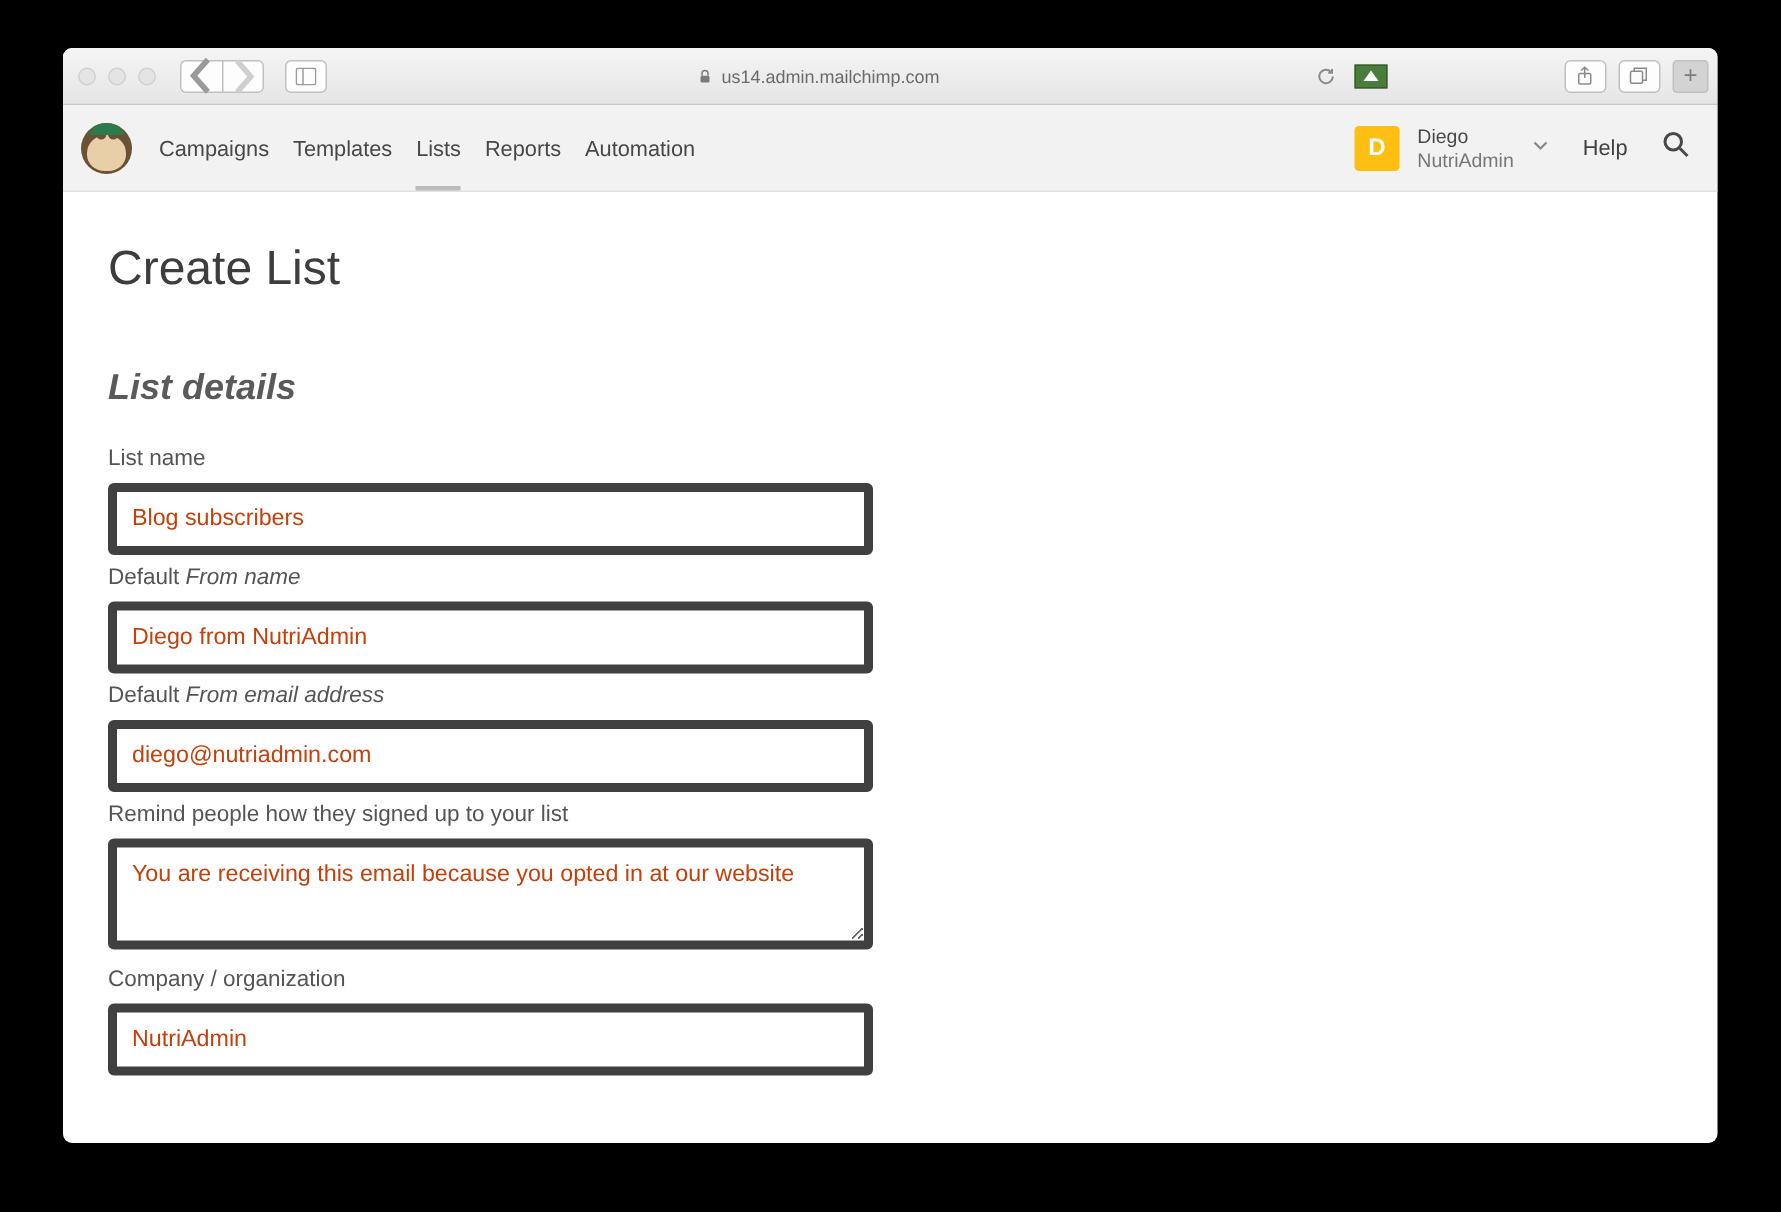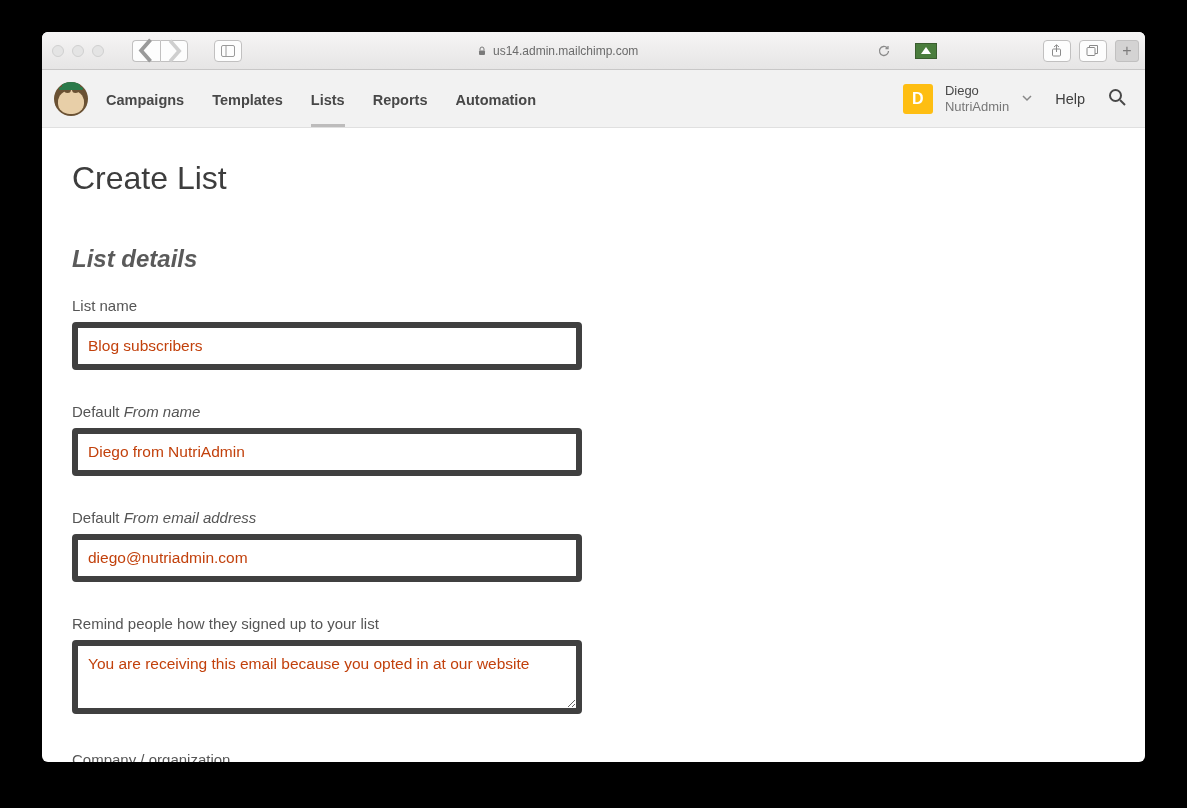--- a/index.html
+++ b/index.html
@@ -22,21 +22,21 @@
     box-shadow: 0 4px 18px rgba(0,0,0,0.5);
   }
   
   .browser-chrome {
     height: 38px;
     background: linear-gradient(#f6f5f5, #e6e5e5);
     border-bottom: 1px solid #c8c7c7;
     display: flex;
     align-items: center;
     padding: 0 10px;
-    gap: 20px;
+    gap: 8px;
   }
   .traffic-lights { display:flex; gap:8px; margin-right:8px; }
   .tl {
     width:12px; height:12px; border-radius:50%;
     background:#e4e4e4; border:1px solid #d0d0d0;
   }
   .navbtns { display:flex; gap:0; }
   .navbtn {
     width:28px; height:22px;
     border:1px solid #c1c0c0; background:#fdfdfd;
@@ -105,21 +105,21 @@
     box-shadow: 8px 0 0 #6a5133;
   }
   .logo .hat{
     position:absolute;left:8px;top:-2px;width:18px;height:8px;
     background:#2a7a4a;border-radius:3px 3px 0 0;z-index:2;
   }
   .logo .brim{
     position:absolute;left:5px;top:5px;width:24px;height:3px;
     background:#2a7a4a;border-radius:2px;z-index:2;
   }
-  .nav{display:flex;gap:28px;font-size:14.5px;color:#484848;font-weight:bold;}
+  .nav{display:flex;gap:16px;font-size:14.5px;color:#484848;}
   .nav a{
     color:#484848;text-decoration:none;cursor:pointer;
     padding:20px 0 18px 0;position:relative;
   }
   .nav a.active::after{
     content:"";position:absolute;left:0;right:0;bottom:-1px;height:3px;
     background:#bdbcbc;
   }
   .header-right{margin-left:auto;display:flex;align-items:center;gap:22px;}
   .account{display:flex;align-items:center;gap:12px;cursor:pointer;}
@@ -143,21 +143,21 @@
     overflow:auto;
     height:calc(100% - 38px - 58px);
     color:#484848;
   }
   .page-title{
     font-size:32px;font-weight:400;color:#3d3d3d;margin-bottom:48px;
   }
   .section-title{
     font-size:24px;font-style:italic;font-weight:600;color:#5a5a5a;margin-bottom:24px;
   }
-  .field{margin-bottom:33px;max-width:510px;}
+  .field{margin-bottom:6px;max-width:510px;}
   .field label{
     display:block;font-size:15px;color:#555;margin-bottom:8px;
   }
   .field label .italic{font-style:italic;}
   .field input, .field textarea{
     width:100%;border:6px solid #404040;border-radius:4px;
     padding:9px 10px;font-size:15.5px;color:#c2410c;
     font-family:Liberation Sans, sans-serif;background:#fff;
   }
   .field textarea{height:74px;resize:both;}

